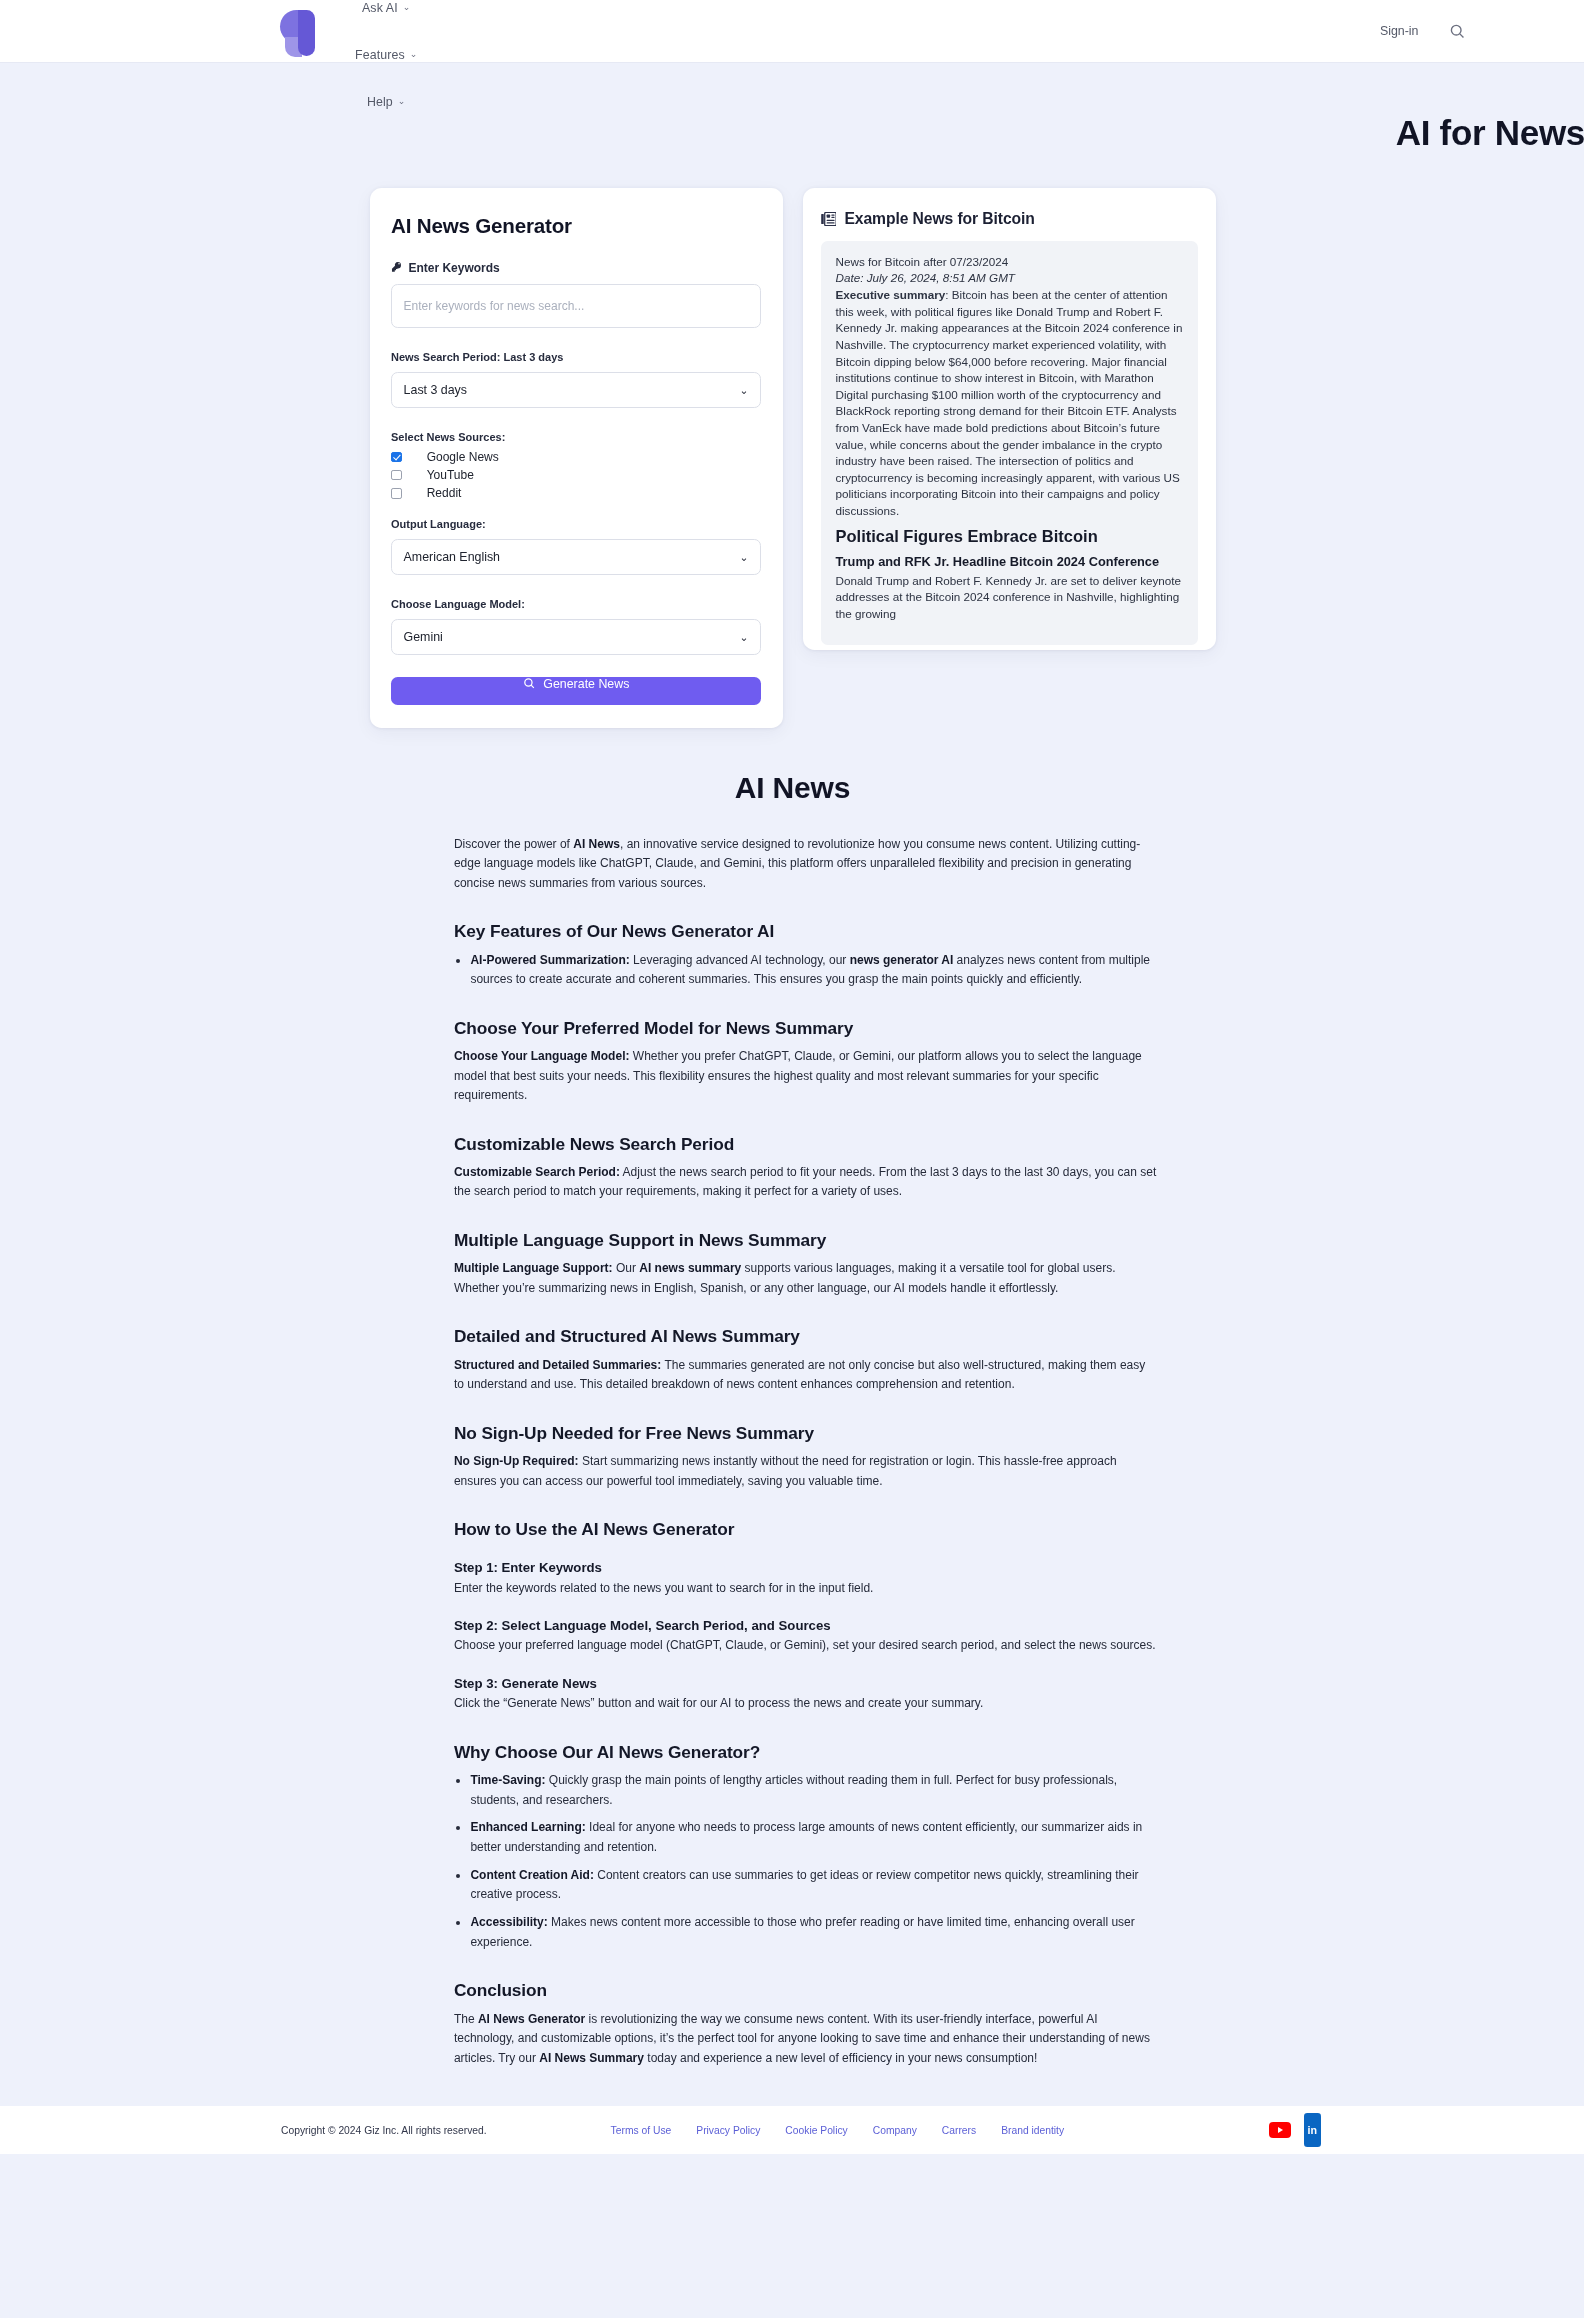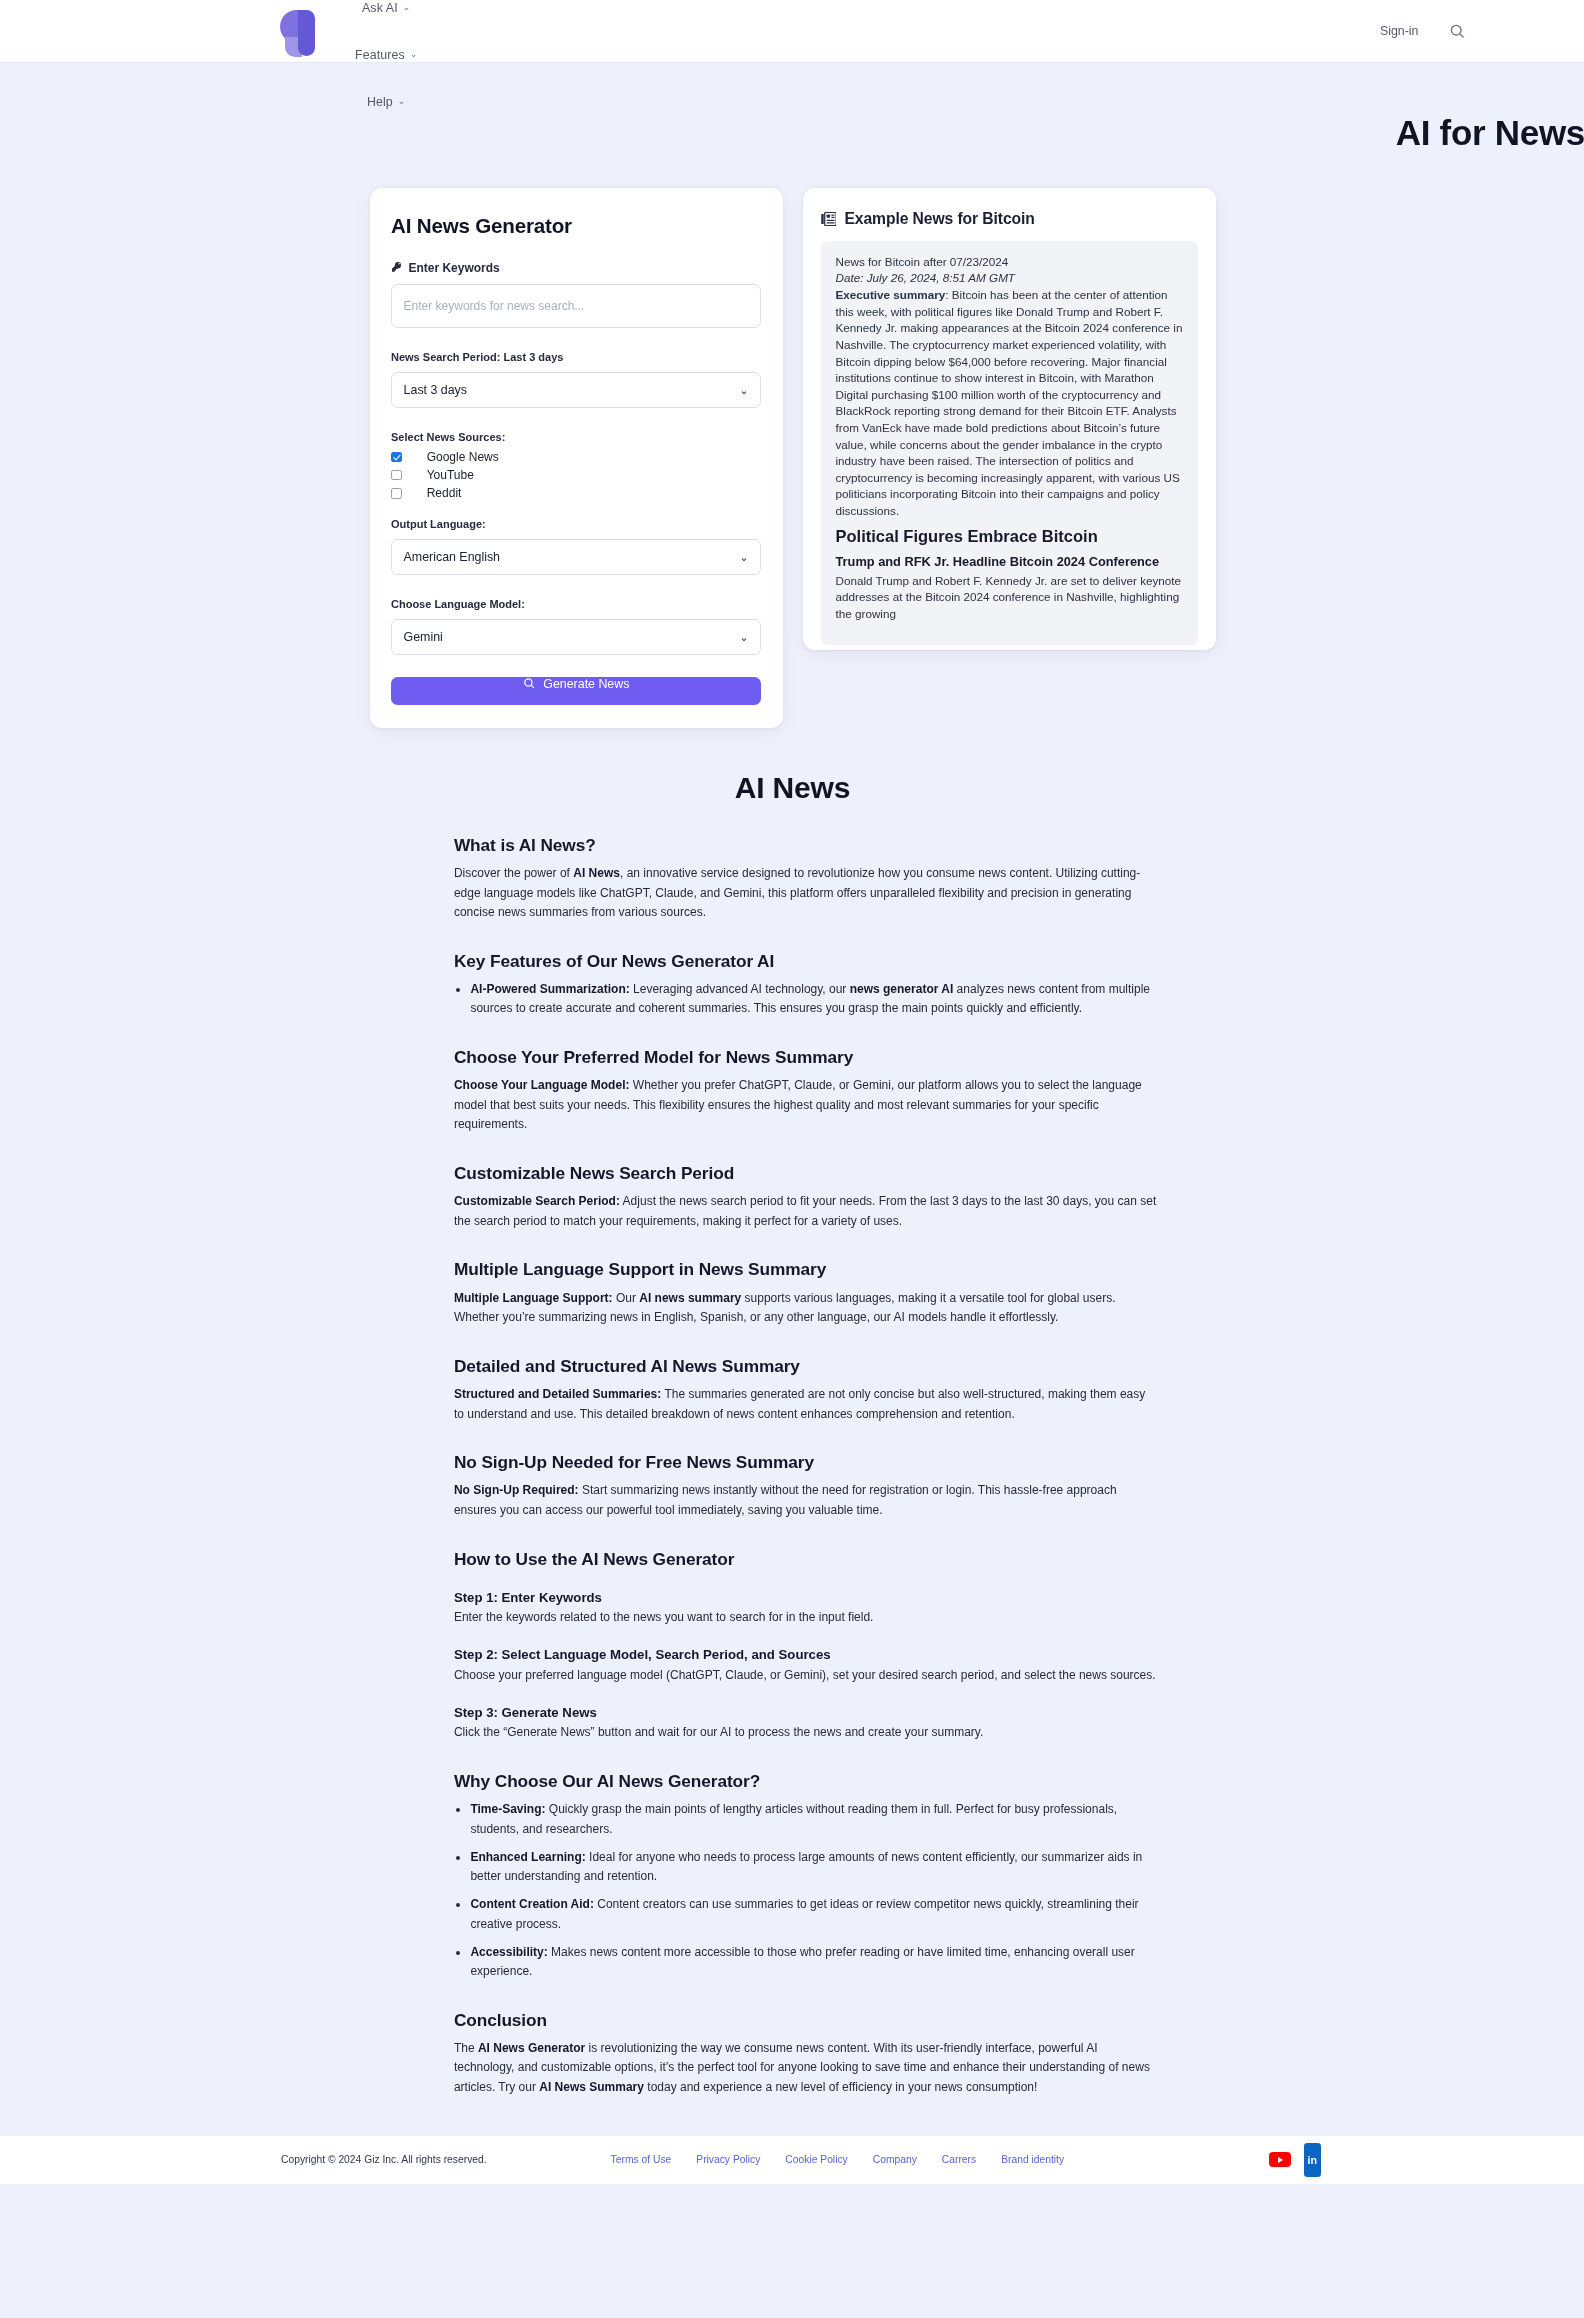--- a/index.html
+++ b/index.html
@@ -298,21 +298,20 @@
       <div class="nb-h2">Political Figures Embrace Bitcoin</div>
       <div class="nb-h3">Trump and RFK Jr. Headline Bitcoin 2024 Conference</div>
       <div class="nb-p">Donald Trump and Robert F. Kennedy Jr. are set to deliver keynote addresses at the Bitcoin 2024 conference in Nashville, highlighting the growing</div>
     </div>
   </div>
 </div>
 
 <div class="article-title">AI News</div>
 
 <div class="article">
-  <h2>What is AI News?</h2>
   <p><span>Discover the power of </span><b>AI News</b><span>, an innovative service designed to revolutionize how you consume news content. Utilizing cutting-edge language models like ChatGPT, Claude, and Gemini, this platform offers unparalleled flexibility and precision in generating concise news summaries from various sources.</span></p>
 
   <h2>Key Features of Our News Generator AI</h2>
   <ul>
     <li><b>AI-Powered Summarization:</b><span> Leveraging advanced AI technology, our </span><b>news generator AI</b><span> analyzes news content from multiple sources to create accurate and coherent summaries. This ensures you grasp the main points quickly and efficiently.</span></li>
   </ul>
 
   <h2>Choose Your Preferred Model for News Summary</h2>
   <p><b>Choose Your Language Model:</b><span> Whether you prefer ChatGPT, Claude, or Gemini, our platform allows you to select the language model that best suits your needs. This flexibility ensures the highest quality and most relevant summaries for your specific requirements.</span></p>
 

